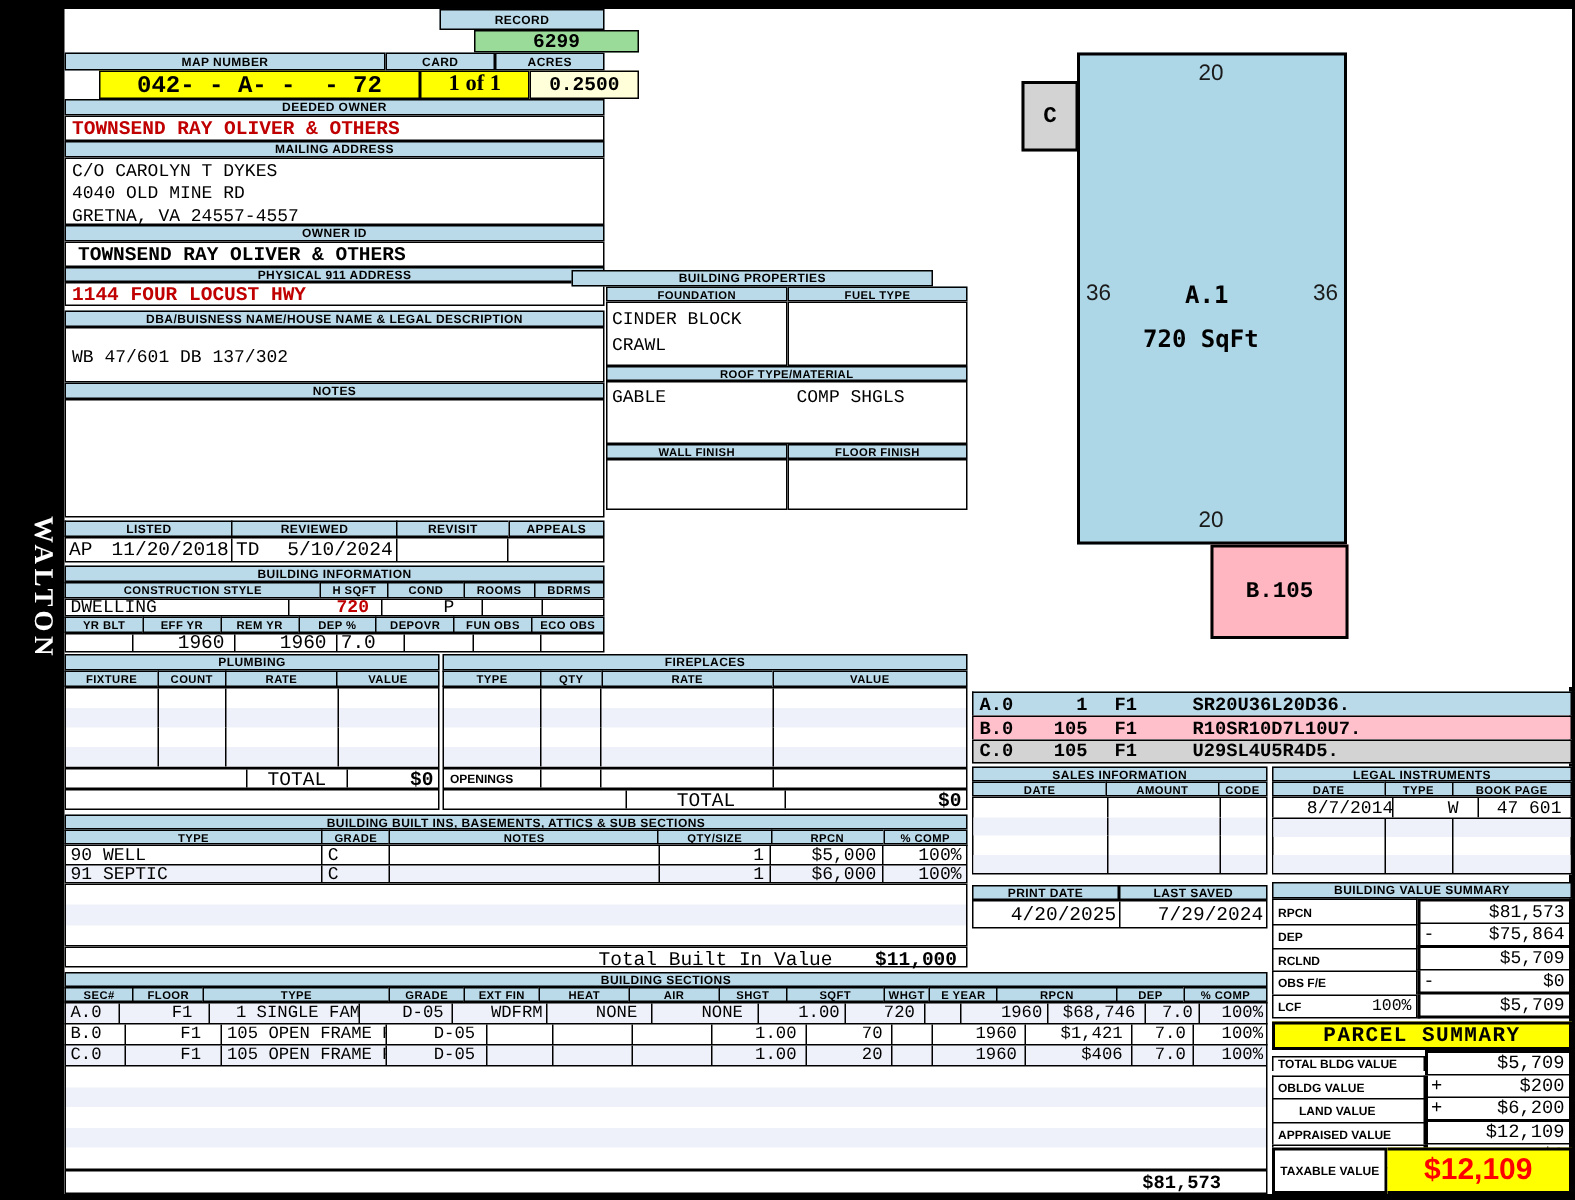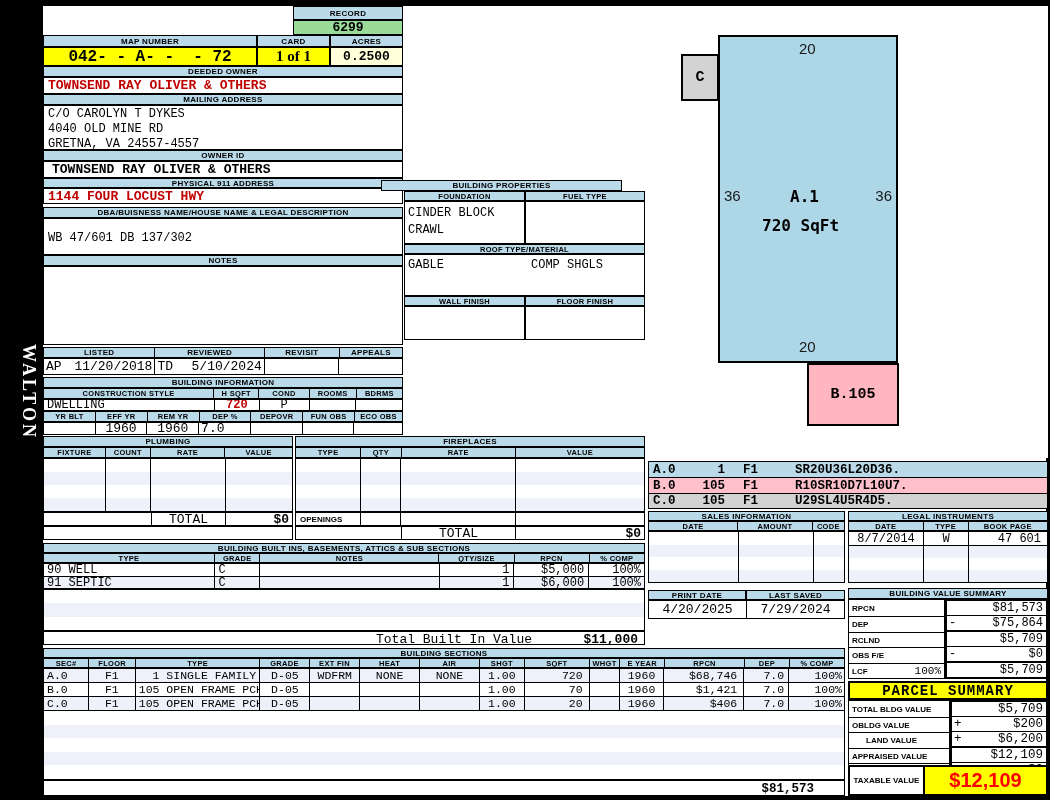--- a/index.html
+++ b/index.html
@@ -14,21 +14,21 @@
   .val{font:12px "Liberation Mono","DejaVu Sans Mono",monospace;display:flex;align-items:center;white-space:pre;}
   .bold{font-weight:bold;}
   .red{color:#C00000;}
   .flexrow{display:flex;}
   .cell{border-right:1px solid #000;box-sizing:border-box;overflow:hidden;white-space:pre;
         display:flex;align-items:center;}
   .cell:last-child{border-right:none;}
   .stripe-body{display:flex;flex-direction:column;}
   .stripe-body>div{flex:1;}
   .pale{background:#EEF1F9;}
-  .center{justify-content:center;text-align:center;}
+  .center{justify-content:center;text-align:center;margin-left:23px;}
   .right{justify-content:flex-end;}
   .smallhdr{font:bold 7.5px "Liberation Sans",sans-serif;}
   .spine{left:7px;top:344px;width:32px;height:150px;writing-mode:vertical-rl;
          color:#fff;font:bold 18px "Liberation Serif",serif;letter-spacing:3px;text-align:left;}
   .sketch-dim{position:absolute;font:15px "Liberation Sans",sans-serif;color:#1a1a1a;}
   .sketch-lab{position:absolute;font:bold 16px "DejaVu Sans Mono",monospace;color:#000;}
 </style>
 </head>
 <body>
 
@@ -478,21 +478,21 @@
       </div>
       <div style="width:103px;border:2px solid #000;border-top:none;display:flex;align-items:center;font:12px 'Liberation Mono','DejaVu Sans Mono',monospace;box-sizing:border-box;">
         <span style="width:14px;padding-left:2px;"></span>
         <span style="flex:1;text-align:right;padding-right:3px;">$5,709</span>
       </div>
     </div>
   </div>
 
   <div class="abs" style="left:848px;top:681px;width:200px;height:19px;background:#FFFF00;border:2px solid #000;display:flex;align-items:center;justify-content:center;font:bold 14px 'Liberation Mono','DejaVu Sans Mono',monospace;letter-spacing:1px;">PARCEL SUMMARY</div>
   <div class="abs" style="left:848px;top:700px;width:200px;height:65px;display:flex;flex-direction:column;">
-    <div class="flexrow" style="flex:1;">
+    <div class="flexrow" style="flex:1;align-items:center;">
       <div style="width:102px;border:1px solid #000;border-bottom:none;font:bold 8px 'Liberation Sans',sans-serif;display:flex;align-items:center;padding-left:3px;box-sizing:border-box;">TOTAL BLDG VALUE</div>
       <div style="width:98px;border:2px solid #000;border-bottom:1px solid #000;display:flex;align-items:center;font:12.5px 'Liberation Mono','DejaVu Sans Mono',monospace;box-sizing:border-box;">
         <span style="width:14px;padding-left:2px;"></span>
         <span style="flex:1;text-align:right;padding-right:3px;">$5,709</span>
       </div>
     </div>
     <div class="flexrow" style="flex:1;">
       <div style="width:102px;border:1px solid #000;border-bottom:none;font:bold 8px 'Liberation Sans',sans-serif;display:flex;align-items:center;padding-left:3px;box-sizing:border-box;">OBLDG VALUE</div>
       <div style="width:98px;border:2px solid #000;border-top:none;border-bottom:1px solid #000;display:flex;align-items:center;font:12.5px 'Liberation Mono','DejaVu Sans Mono',monospace;box-sizing:border-box;">
         <span style="width:14px;padding-left:2px;">+</span>

